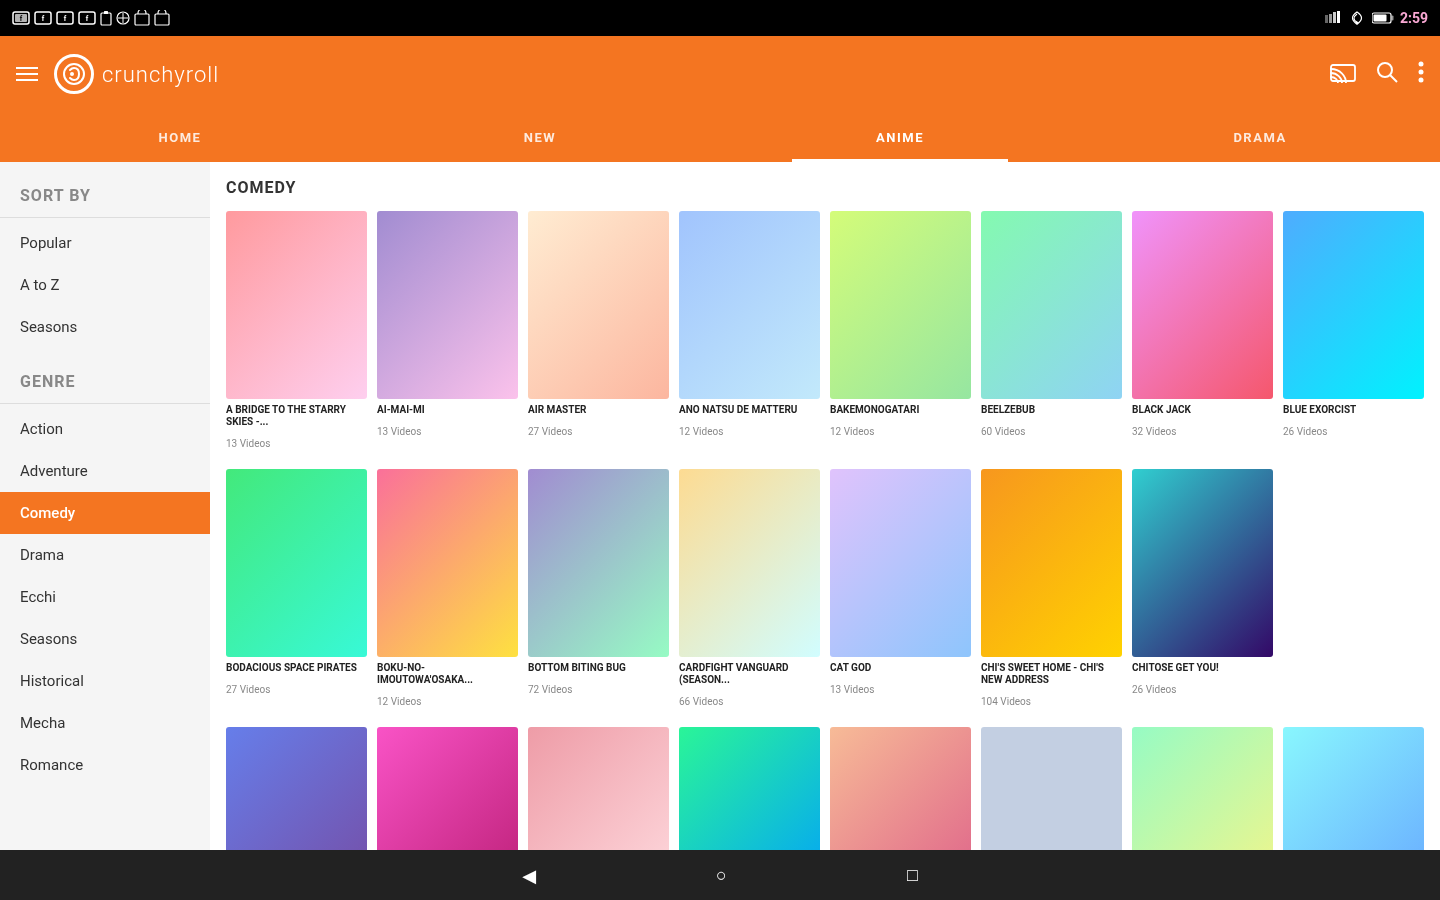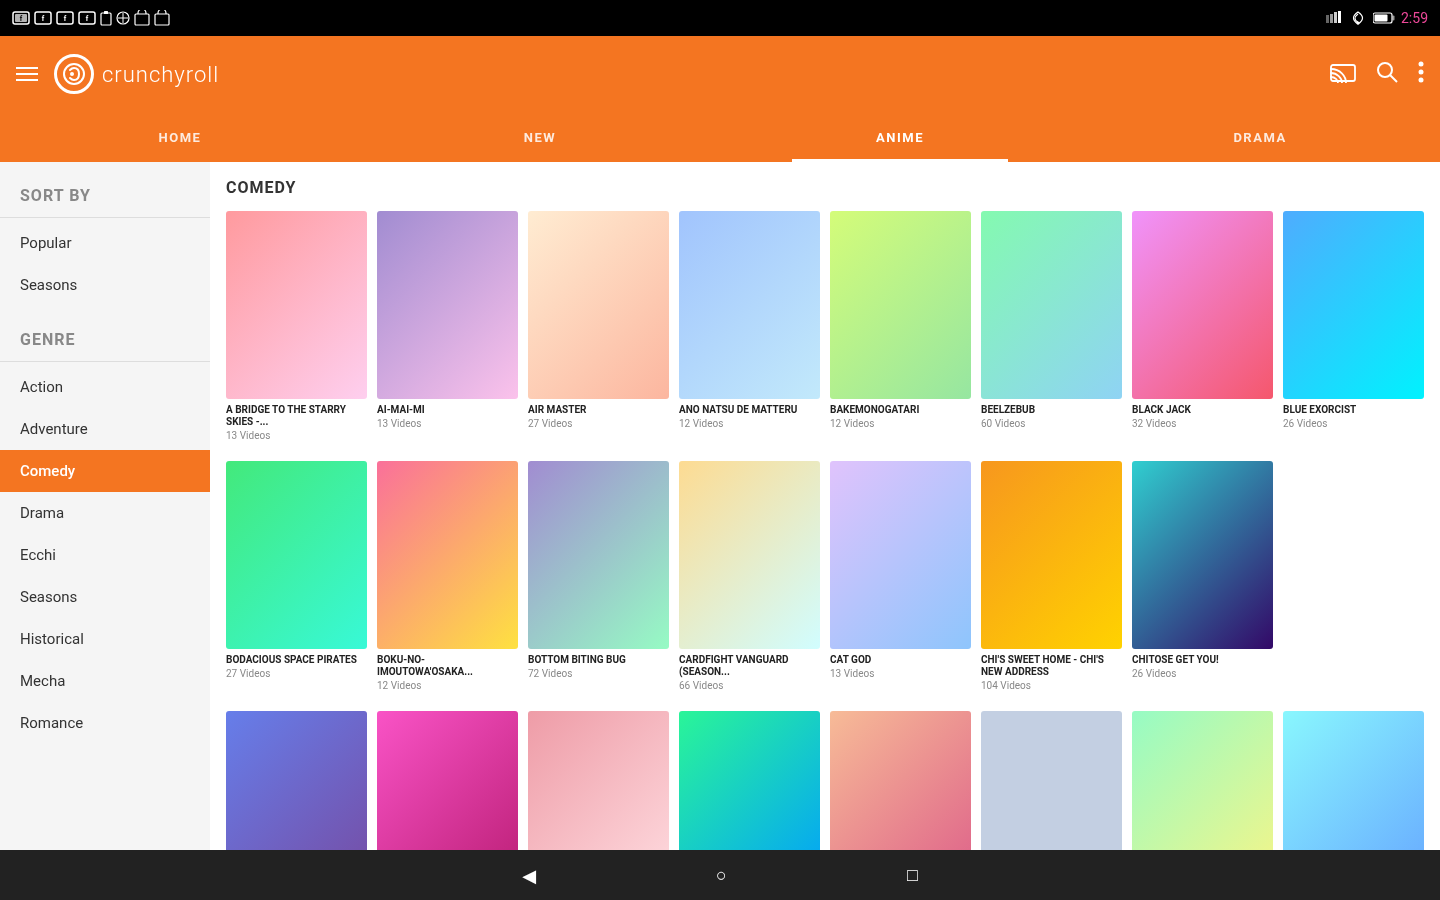--- a/index.html
+++ b/index.html
@@ -60,21 +60,21 @@
     .section-title { font-size: 16px; font-weight: 700; color: #333; margin-bottom: 14px; letter-spacing: 1px; }
 
     
     .anime-grid { display: grid; grid-template-columns: repeat(8, 1fr); gap: 10px; margin-bottom: 20px; }
     .anime-card { cursor: pointer; }
     .anime-thumb {
       width: 100%; aspect-ratio: 3/4; background: #ccc; border-radius: 3px; overflow: hidden;
       display: flex; align-items: center; justify-content: center; font-size: 10px; color: #666;
     }
     .anime-title { font-size: 10px; font-weight: 700; color: #222; margin-top: 5px; text-transform: uppercase; line-height: 1.2; }
-    .anime-videos { font-size: 10px; color: #888; margin-top: 2px; }
+    .anime-videos { font-size: 10px; color: #888; margin-top: 10px; }
 
     
     .thumb-1 { background: linear-gradient(135deg, #ff9a9e 0%, #fecfef 100%); }
     .thumb-2 { background: linear-gradient(135deg, #a18cd1 0%, #fbc2eb 100%); }
     .thumb-3 { background: linear-gradient(135deg, #ffecd2 0%, #fcb69f 100%); }
     .thumb-4 { background: linear-gradient(135deg, #a1c4fd 0%, #c2e9fb 100%); }
     .thumb-5 { background: linear-gradient(135deg, #d4fc79 0%, #96e6a1 100%); }
     .thumb-6 { background: linear-gradient(135deg, #84fab0 0%, #8fd3f4 100%); }
     .thumb-7 { background: linear-gradient(135deg, #f093fb 0%, #f5576c 100%); }
     .thumb-8 { background: linear-gradient(135deg, #4facfe 0%, #00f2fe 100%); }
@@ -152,21 +152,21 @@
     <svg width="18" height="14" viewBox="0 0 18 14" fill="white">
         <path d="M9 1 C3 5 3 9 9 13 C15 9 15 5 9 1Z" fill="none" stroke="white" stroke-width="1.2"></path>
         <path d="M9 3 C5 6 5 9 9 11" fill="none" stroke="white" stroke-width="1.2"></path>
         <circle cx="9" cy="12" r="1.5" fill="white"></circle>
       </svg>
     <svg width="22" height="12" viewBox="0 0 22 12" fill="white">
         <rect x="0" y="1" width="19" height="10" rx="2" fill="none" stroke="white" stroke-width="1.2"></rect>
         <rect x="1.5" y="2.5" width="13" height="7" rx="1" fill="white"></rect>
         <rect x="19.5" y="3.5" width="2" height="5" rx="1" fill="white" opacity="0.6"></rect>
       </svg>
-    <span style="color:#ec4899;font-size:14px;font-weight:400;">2:59</span>
+    <span style="color:#f9a8d4;font-size:14px;font-weight:700;">2:59</span>
   </div>
 </div>
 
 <div class="header">
   <div class="header-left">
     <div class="hamburger">
       <span></span>
         <span></span>
         <span></span>
     </div>
@@ -212,20 +212,21 @@
   <div class="nav-tab active">ANIME</div>
   <div class="nav-tab">DRAMA</div>
 </div>
 
 <div class="main">
 
   <div class="sidebar">
     <div class="sidebar-section-title">SORT BY</div>
     <div class="sidebar-divider"></div>
     <div class="sidebar-item">Popular</div>
+    <div class="sidebar-item">A to Z</div>
     <div class="sidebar-item">Seasons</div>
 
     <div class="sidebar-section-title" style="margin-top:16px;">GENRE</div>
     <div class="sidebar-divider"></div>
     <div class="sidebar-item">Action</div>
     <div class="sidebar-item">Adventure</div>
     <div class="sidebar-item active">Comedy</div>
     <div class="sidebar-item">Drama</div>
     <div class="sidebar-item">Ecchi</div>
     <div class="sidebar-item">Seasons</div>

